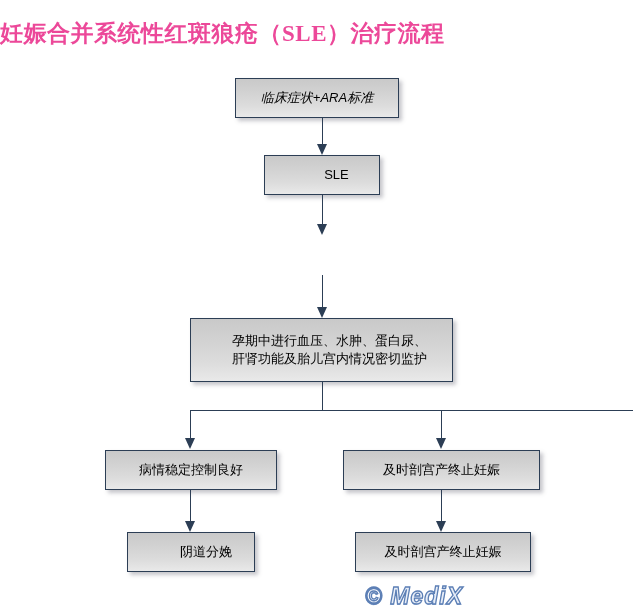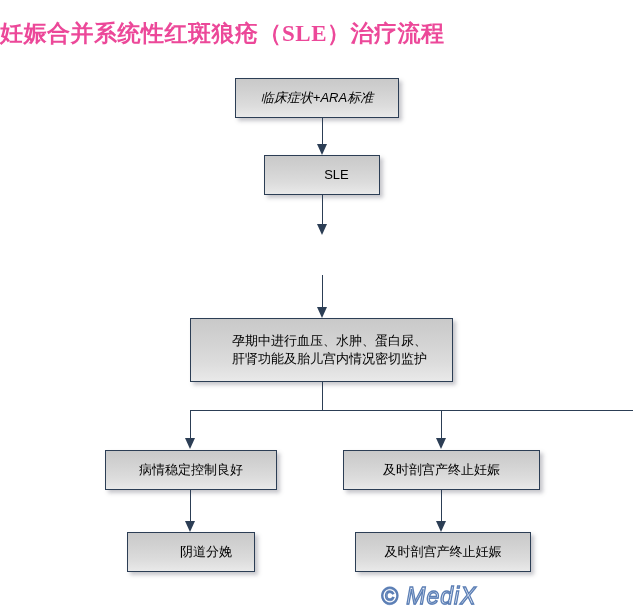--- a/index.html
+++ b/index.html
@@ -71,25 +71,25 @@
     width: 0;
     height: 0;
     border-left: 5px solid transparent;
     border-right: 5px solid transparent;
     border-top: 11px solid #2c3e55;
   }
 
   
   #watermark {
     position: absolute;
-    left: 381px;
+    left: 365px;
     top: 583px;
     font-family: "Liberation Sans", "DejaVu Sans", sans-serif;
     font-size: 23px;
-    font-weight: normal;
+    font-weight: bold;
     font-style: italic;
     letter-spacing: 1px;
     color: #e8eef8;
     -webkit-text-stroke: 1.3px #5c7fb5;
     text-shadow: 0 1px 0 #9db4d8;
     white-space: nowrap;
   }
 </style>
 </head>
 <body>

